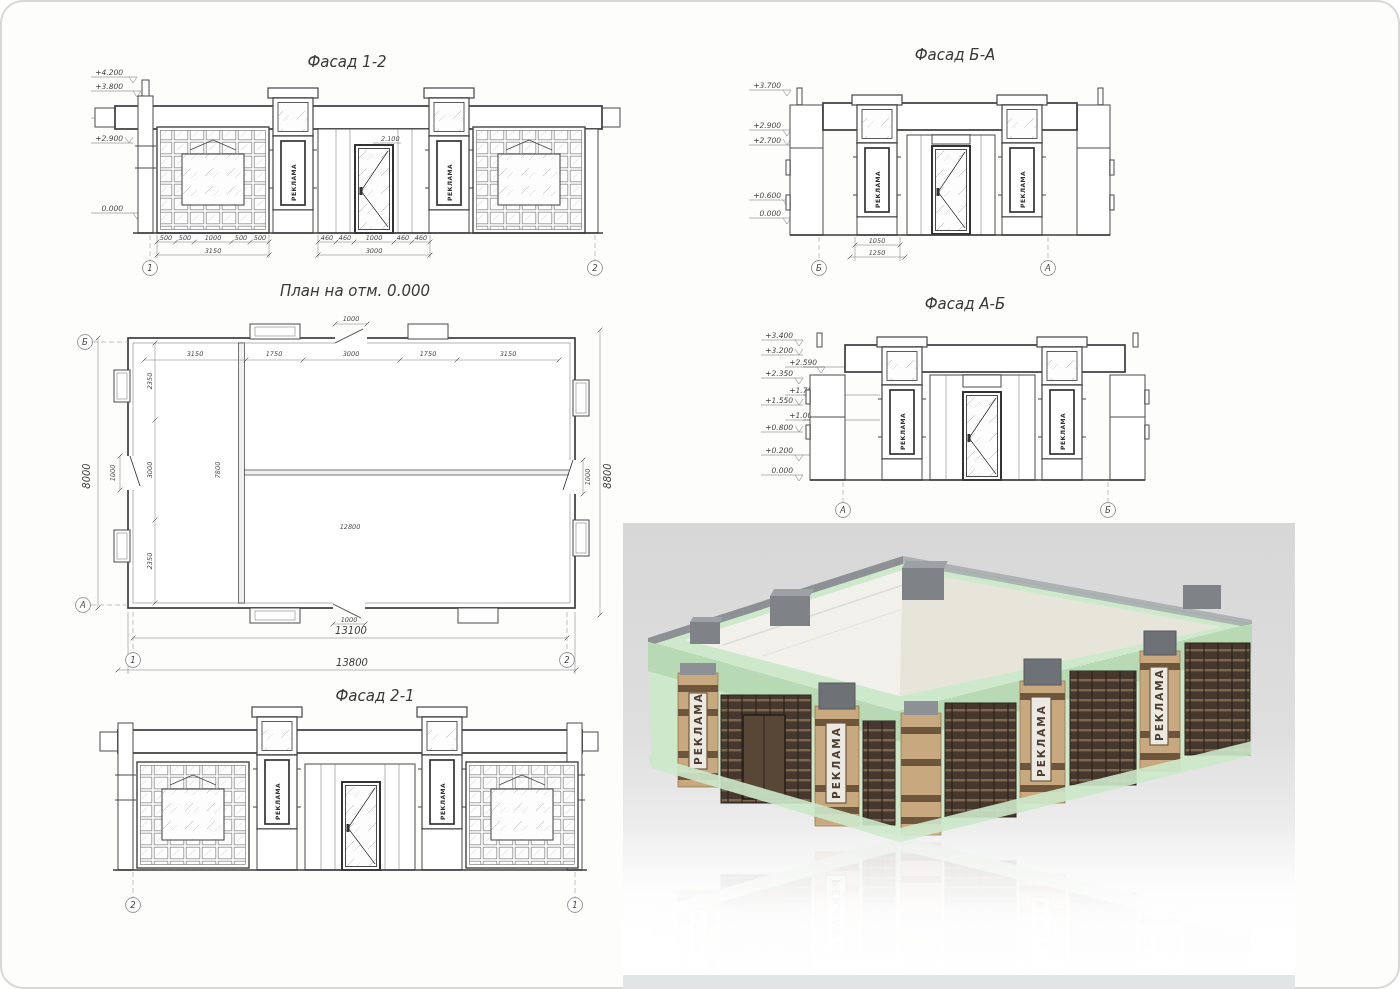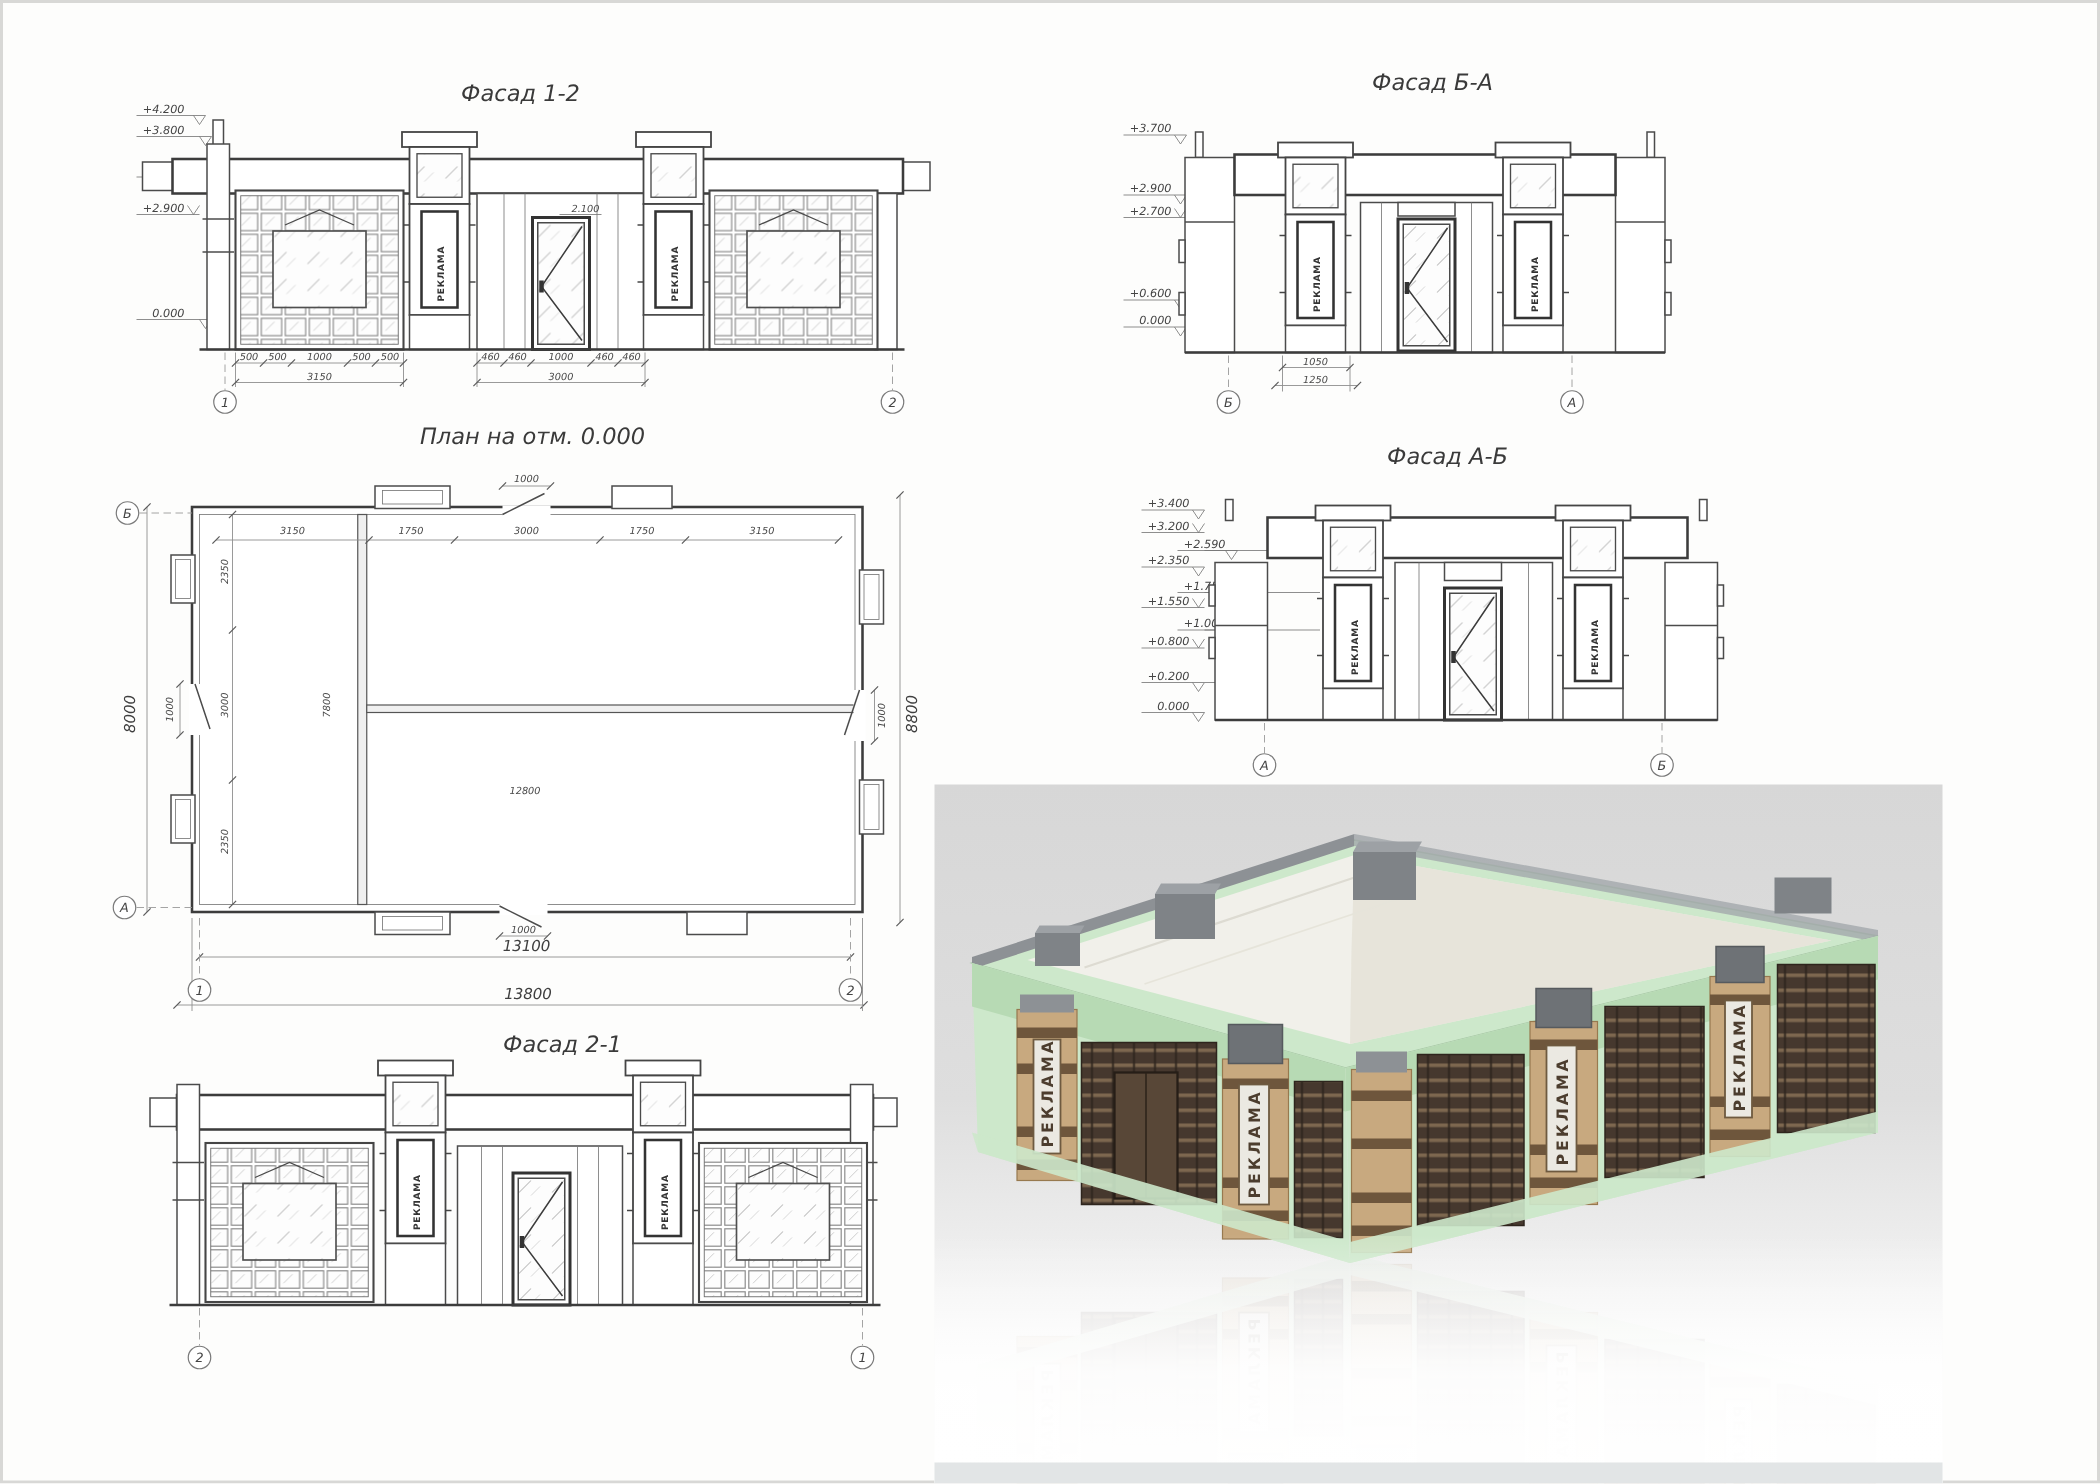--- a/index.html
+++ b/index.html
@@ -1,16 +1,16 @@
 <!DOCTYPE html>
 <html><head>
 <meta charset="utf-8">
 <style>
   html,body{margin:0;padding:0;background:#fff;}
-  #sheet{position:relative;width:1400px;height:989px;background:#fdfdfc;outline:2px solid #d8d8d6;outline-offset:-2px;overflow:hidden;font-family:"DejaVu Sans",sans-serif;}
+  #sheet{position:relative;width:1400px;height:989px;background:#fdfdfc;outline:2px solid #d8d8d6;outline-offset:-2px;overflow:hidden;font-family:"DejaVu Sans",sans-serif;border-radius:23px;}
   svg{position:absolute;overflow:visible;}
   .t{font:italic 15px "DejaVu Sans",sans-serif;fill:#3a3a3a;}
   .d{font:italic 6.5px "DejaVu Sans",sans-serif;fill:#4a4a4a;}
   .d9{font:italic 10px "DejaVu Sans",sans-serif;fill:#3f3f3f;}
   .e{font:italic 7.5px "DejaVu Sans",sans-serif;fill:#444;}
   .bb{font:italic 8.5px "DejaVu Sans",sans-serif;fill:#444;}
   .rk{font:bold 6px "DejaVu Sans",sans-serif;fill:#333;letter-spacing:.5px;}
   .rk3{font:bold 10.5px "DejaVu Sans",sans-serif;letter-spacing:2px;}
   .ln{stroke:#4b4b4b;fill:none;stroke-width:1;}
   .th{stroke:#3c3c3c;fill:none;stroke-width:1.7;}

